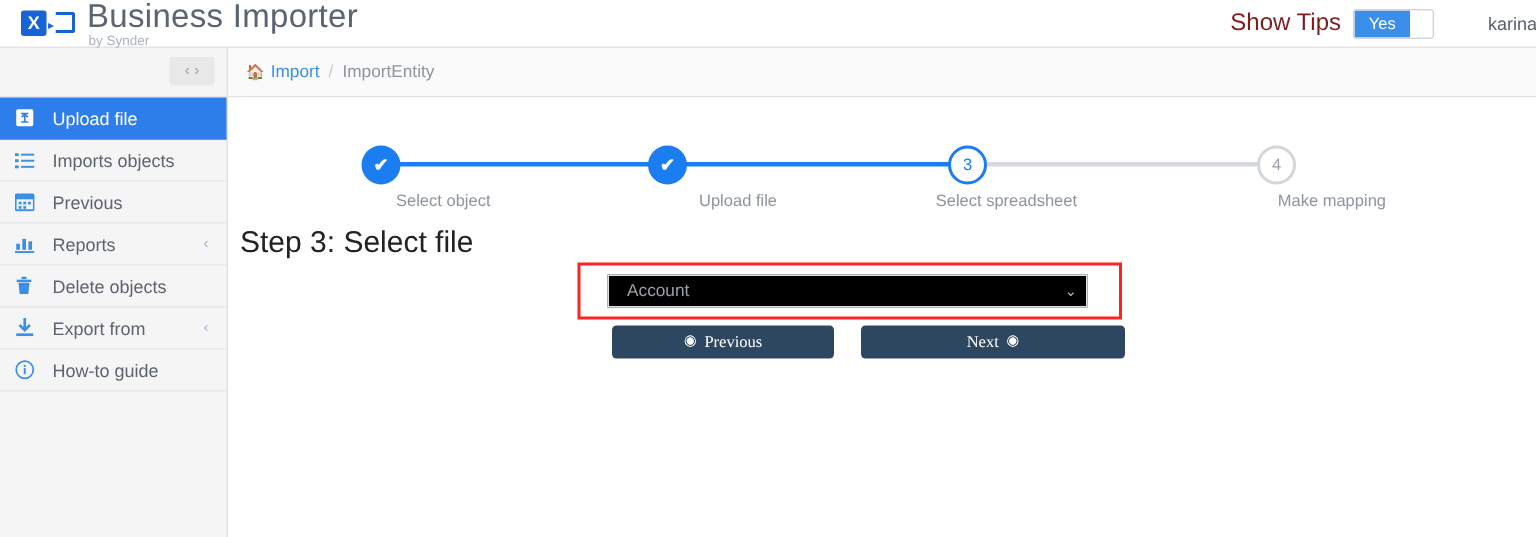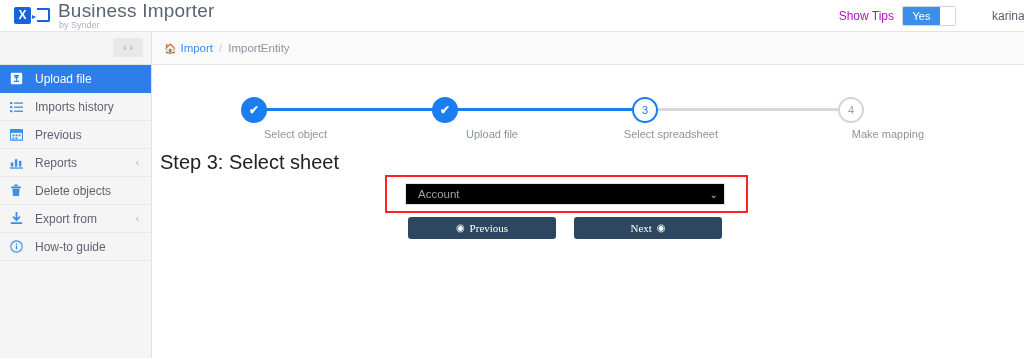--- a/index.html
+++ b/index.html
@@ -34,31 +34,31 @@
     color: #1565d8; font-size: 8px; line-height: 1;
   }
   .logo-box {
     position: absolute; left: 23px; top: 2px;
     width: 13px; height: 14px;
     border: 2px solid #1565d8; border-left: none;
     border-radius: 0 2px 2px 0;
   }
   .brand-text { line-height: 1; }
   .brand-title {
-    font-size: 19px; color: #5a6472; letter-spacing: .2px;
+    font-size: 22px; color: #5a6472; letter-spacing: .2px;
     font-family: "Liberation Sans", sans-serif;
   }
   .brand-sub {
     font-size: 9px; color: #aab2bd; margin-top: 1px; padding-left: 1px;
   }
   .topbar-right {
     margin-left: auto; display: flex; align-items: center;
     padding-right: 0px; gap: 8px;
   }
-  .tips-label { font-size: 12px; color: #a21caf; }
+  .tips-label { font-size: 16px; color: #7f1d1d; }
   .toggle {
     width: 54px; height: 20px; border: 1px solid #cfd4da;
     border-radius: 2px; background: #fff;
     display: flex; align-items: center; overflow: hidden;
   }
   .toggle-on {
     background: #3b8fe8; color: #fff; font-size: 11px;
     height: 100%; flex: 1; display: flex; align-items: center;
     justify-content: center;
   }
@@ -166,21 +166,21 @@
   
   .btn {
     position: absolute; top: 152px; height: 22px;
     background: #2e4760; color: #ffffff;
     border: none; border-radius: 3px;
     font-size: 11px; font-family: "Liberation Serif", serif;
     display: flex; align-items: center; justify-content: center;
     gap: 5px; cursor: pointer;
   }
   .btn-prev { left: 256px; width: 148px; }
-  .btn-next { left: 422px; width: 148px; }
+  .btn-next { left: 422px; width: 176px; }
   .circ-ico { font-size: 10px; line-height: 1; }
 </style>
 </head>
 <body>
 
 <div class="topbar">
   <div class="brand">
     <div class="brand-logo">
       <div class="logo-x">X</div>
       <div class="logo-arrow">▸</div>
@@ -225,21 +225,21 @@
     <span class="nav-ico">
       <svg width="13" height="12" viewBox="0 0 16 14">
           <rect x="0" y="1" width="3" height="2.4" fill="currentColor"></rect>
           <rect x="0" y="6" width="3" height="2.4" fill="currentColor"></rect>
           <rect x="0" y="11" width="3" height="2.4" fill="currentColor"></rect>
           <rect x="5" y="1.4" width="11" height="1.6" fill="currentColor"></rect>
           <rect x="5" y="6.4" width="11" height="1.6" fill="currentColor"></rect>
           <rect x="5" y="11.4" width="11" height="1.6" fill="currentColor"></rect>
         </svg>
     </span>
-    <span>Imports history</span>
+    <span>Imports objects</span>
     <span class="nav-chev"></span>
   </div>
 
   <div class="nav-item">
     <span class="nav-ico">
       <svg width="13" height="13" viewBox="0 0 16 16">
           <rect x="0.5" y="2" width="15" height="13" rx="1" fill="none" stroke="currentColor" stroke-width="1.6"></rect>
           <rect x="0.5" y="2" width="15" height="4" fill="currentColor"></rect>
           <rect x="3" y="8" width="2.4" height="2.2" fill="currentColor"></rect>
           <rect x="6.8" y="8" width="2.4" height="2.2" fill="currentColor"></rect>
@@ -330,21 +330,21 @@
       <span>3</span>
     </div>
     <div class="step-label" style="left:420px;width:146px;">Select spreadsheet</div>
 
     <div class="step todo" style="left:686px;">
       <span>4</span>
     </div>
     <div class="step-label" style="left:626px;width:146px;">Make mapping</div>
   </div>
 
-  <h1 class="page-title">Step 3: Select sheet</h1>
+  <h1 class="page-title">Step 3: Select file</h1>
 
   <div class="annot"></div>
 
   <div class="sheet-select">
     <span>Account</span>
     <span class="sel-caret">⌄</span>
   </div>
 
   <div class="btn btn-prev">
     <span class="circ-ico">◉</span>

